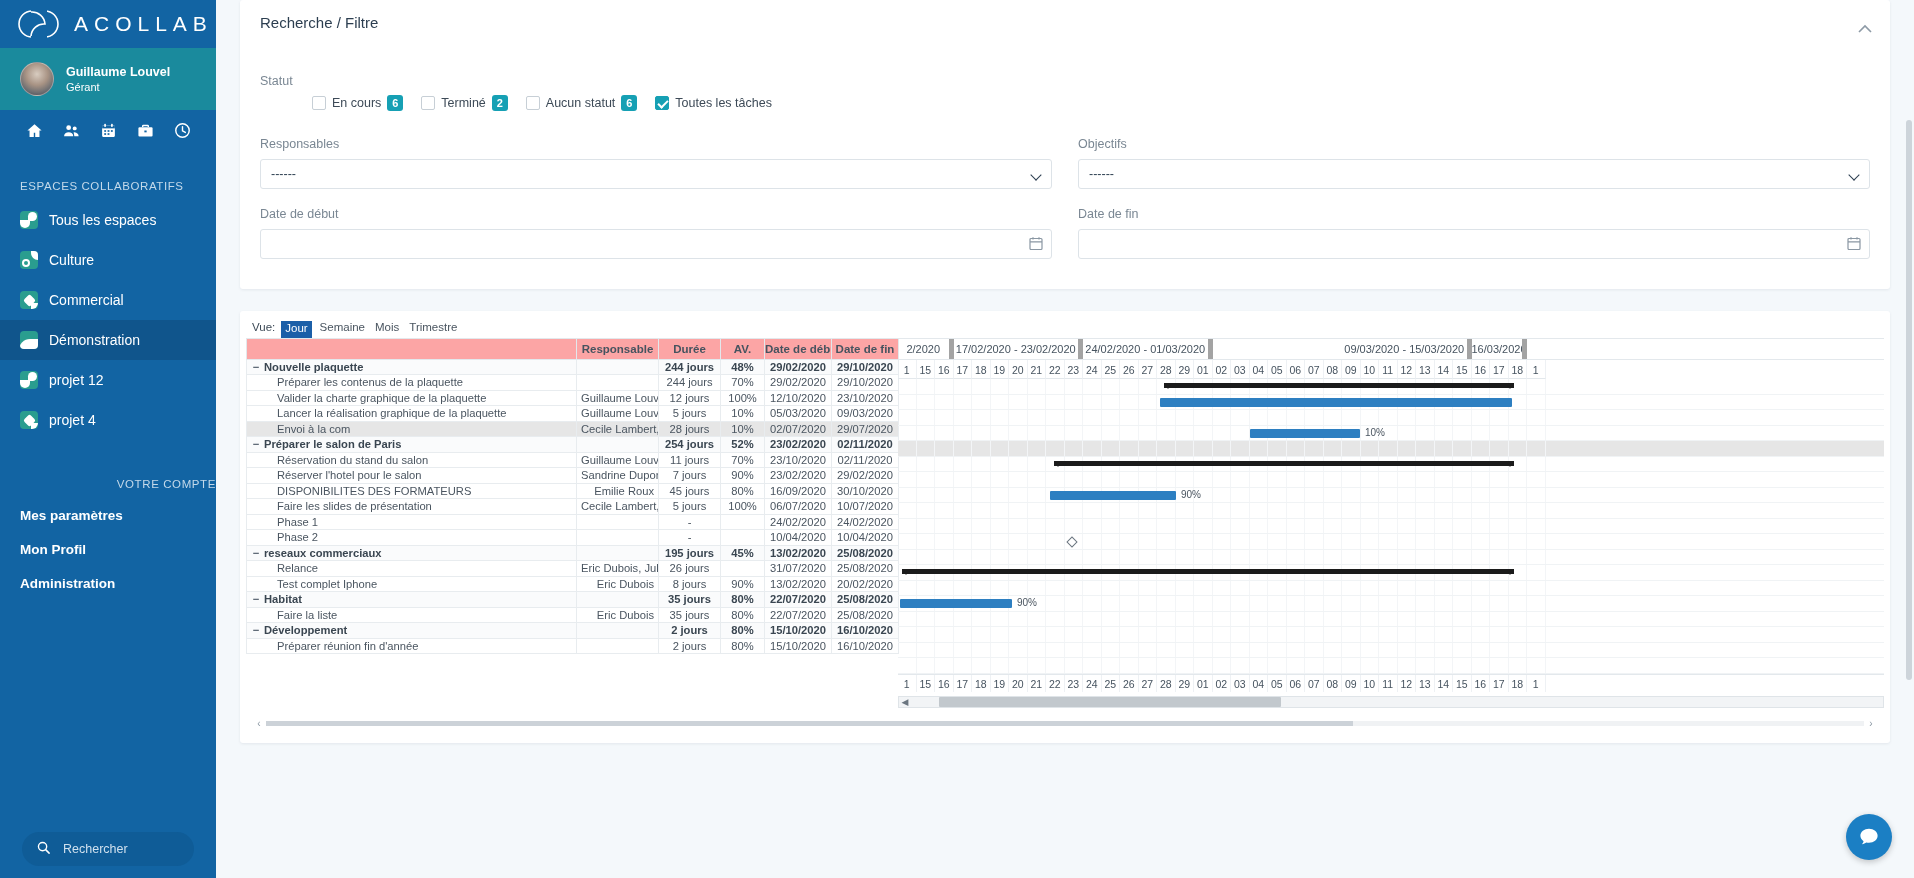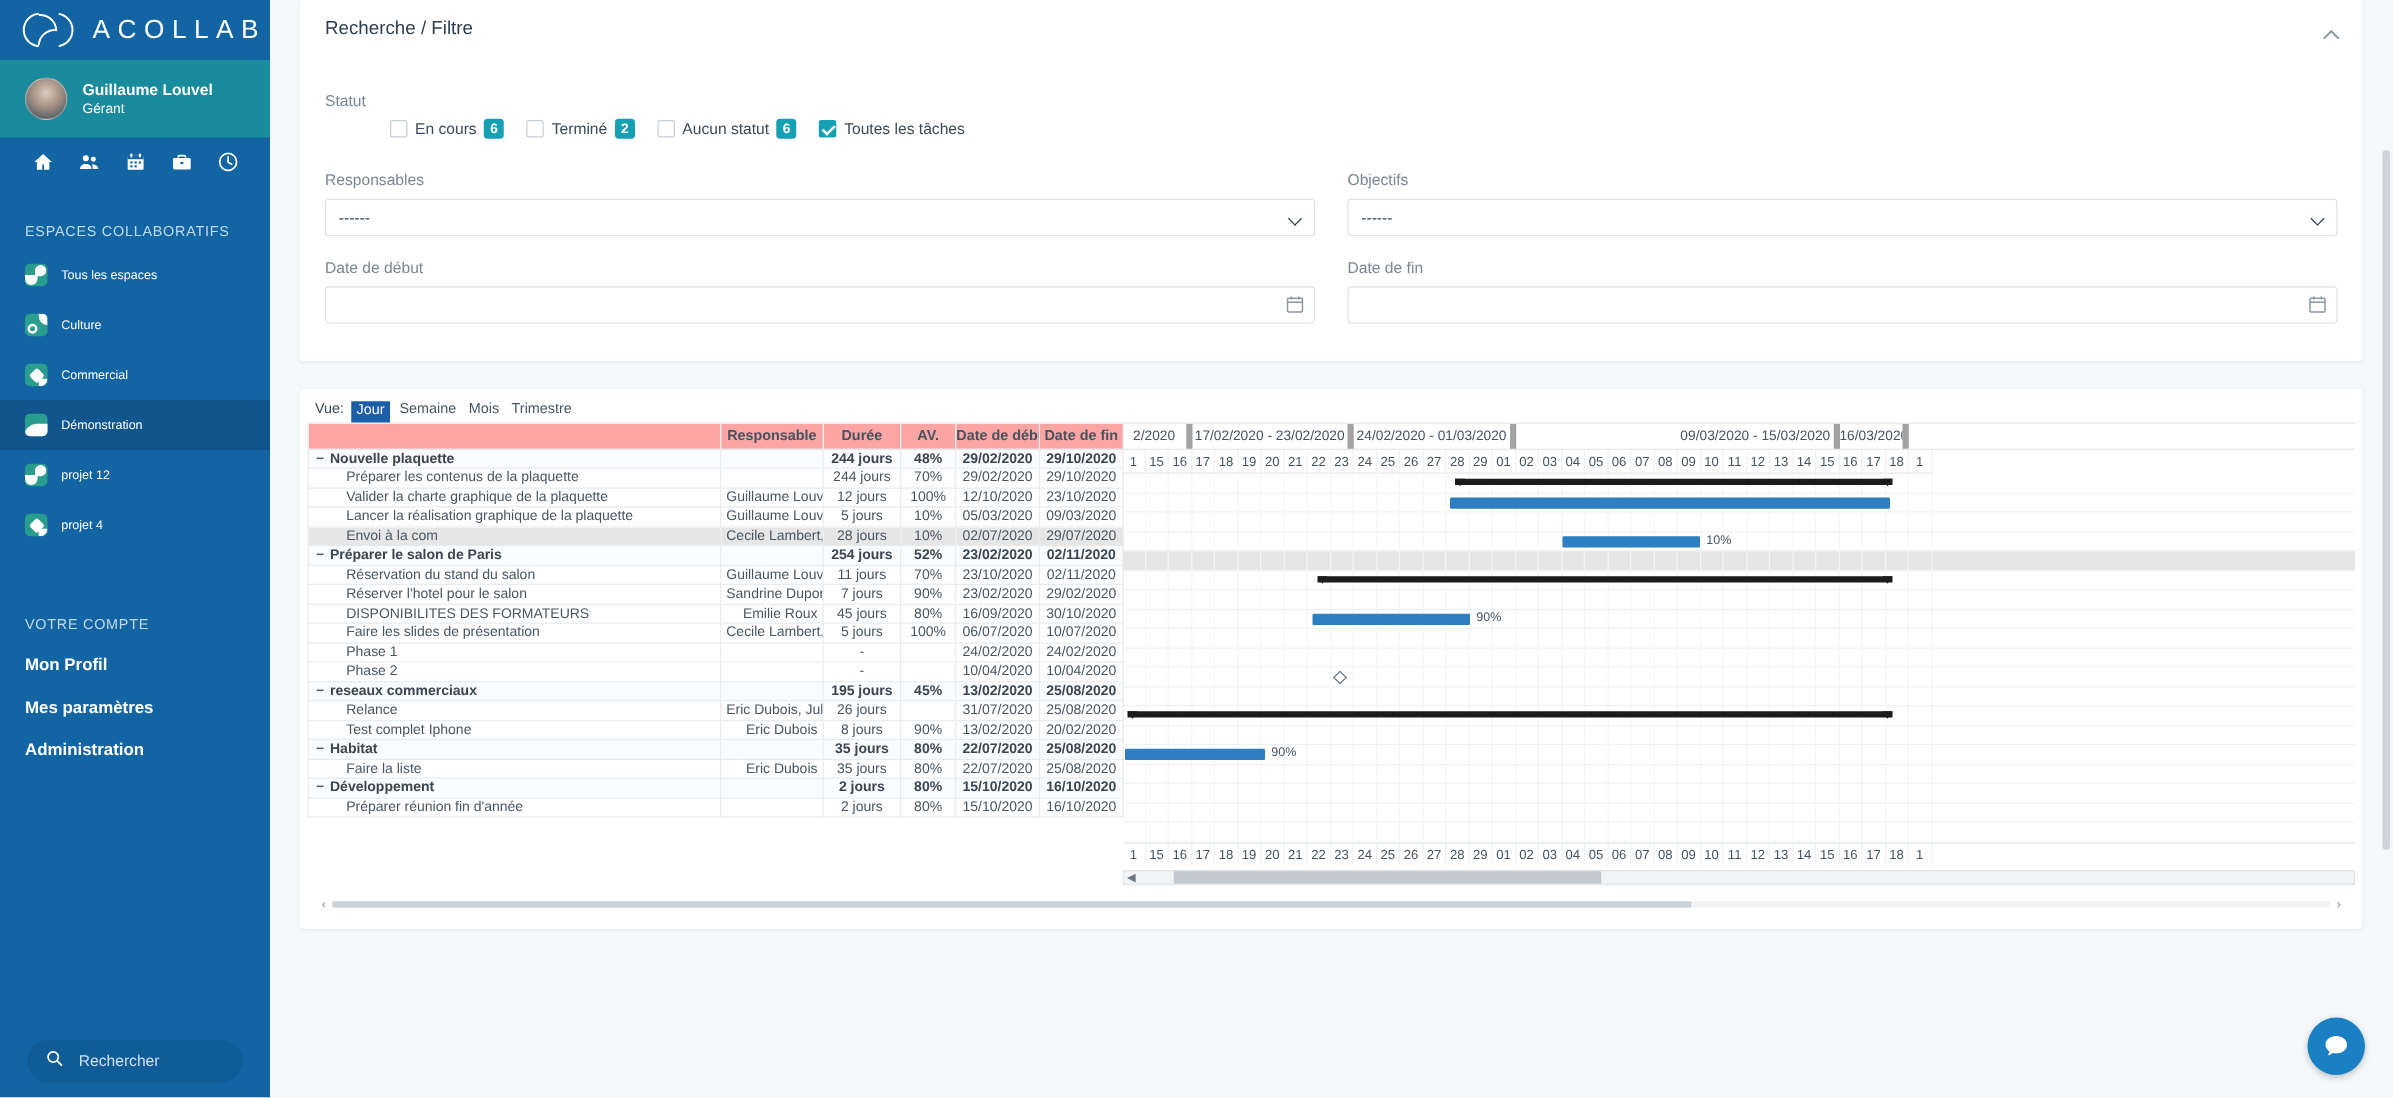--- a/index.html
+++ b/index.html
@@ -44,37 +44,37 @@
     gap: 20px; padding-left: 26px;
   }
   .icon-bar svg { width: 17px; height: 17px; fill: #ffffff; cursor: pointer; }
 
   .section-label {
     font-size: 11.5px; letter-spacing: .6px; color: #c3d9ea;
     padding: 0 0 0 20px; margin-top: 26px; margin-bottom: 8px;
   }
   .nav-item {
     height: 40px; display: flex; align-items: center; gap: 11px;
-    padding-left: 20px; font-size: 10px; color: #fff; cursor: pointer;
+    padding-left: 20px; font-size: 14px; color: #fff; cursor: pointer;
   }
   .nav-item.active { background: #10558c; }
   .sq {
     width: 18px; height: 18px; border-radius: 4px;
     background: #2a9d8f; position: relative; overflow: hidden; flex: 0 0 auto;
   }
   .sq::after { content: ""; position: absolute; background: #fff; }
   .sq.a::after { width:9px;height:9px;border-radius:50% 50% 50% 0;right:1px;top:1px; }
   .sq.a::before { content:""; position:absolute; width:10px;height:8px;background:#fff;border-radius:0 0 9px 9px; left:0; bottom:1px; }
   .sq.b::after { width:9px;height:9px;background:#fff;transform:rotate(45deg);border-radius:2px;left:4.5px;top:4.5px; }
   .sq.b::before { content:""; position:absolute; width:7px;height:6px;background:#fff;border-radius:0 0 7px 0;right:0;bottom:0; }
   .sq.c::after { width:8px;height:8px;border-radius:50%;border:2.5px solid #fff;background:transparent;left:2px;bottom:2px;box-sizing:border-box; }
   .sq.c::before { content:""; position:absolute; width:7px;height:9px;background:#fff;border-radius:0 0 0 8px;right:0;top:0; }
   .sq.d::after { width:20px;height:11px;background:#fff;border-radius:11px 0 0 0;left:-1px;bottom:-1px; }
 
-  .account-label { margin-top: 54px; }
+  .account-label { margin-top: 38px; text-align: right; }
   .acct-item {
     height: 34px; display: flex; align-items: center;
     padding-left: 20px; font-size: 13.5px; font-weight: bold; cursor: pointer;
   }
   .search-box {
     position: absolute; left: 22px; bottom: 12px;
     width: 172px; height: 34px; border-radius: 17px;
     background: #0f5c97; display: flex; align-items: center;
     gap: 12px; padding-left: 14px;
   }
@@ -372,22 +372,22 @@
     <div class="nav-item">
       <span class="sq a"></span>
       <span>projet 12</span>
     </div>
     <div class="nav-item">
       <span class="sq b"></span>
       <span>projet 4</span>
     </div>
 
     <div class="section-label account-label">VOTRE COMPTE</div>
+    <div class="acct-item">Mes paramètres</div>
     <div class="acct-item">Mon Profil</div>
-    <div class="acct-item">Mes paramètres</div>
     <div class="acct-item">Administration</div>
 
     <div class="search-box">
       <span>
         <svg viewBox="0 0 24 24">
             <circle cx="10.5" cy="10.5" r="6.6" fill="none" stroke="#fff" stroke-width="2.2"></circle>
             <path d="M15.4 15.4 21 21" stroke="#fff" stroke-width="2.4" stroke-linecap="round"></path>
           </svg>
       </span>
       <input placeholder="Rechercher" style="">

